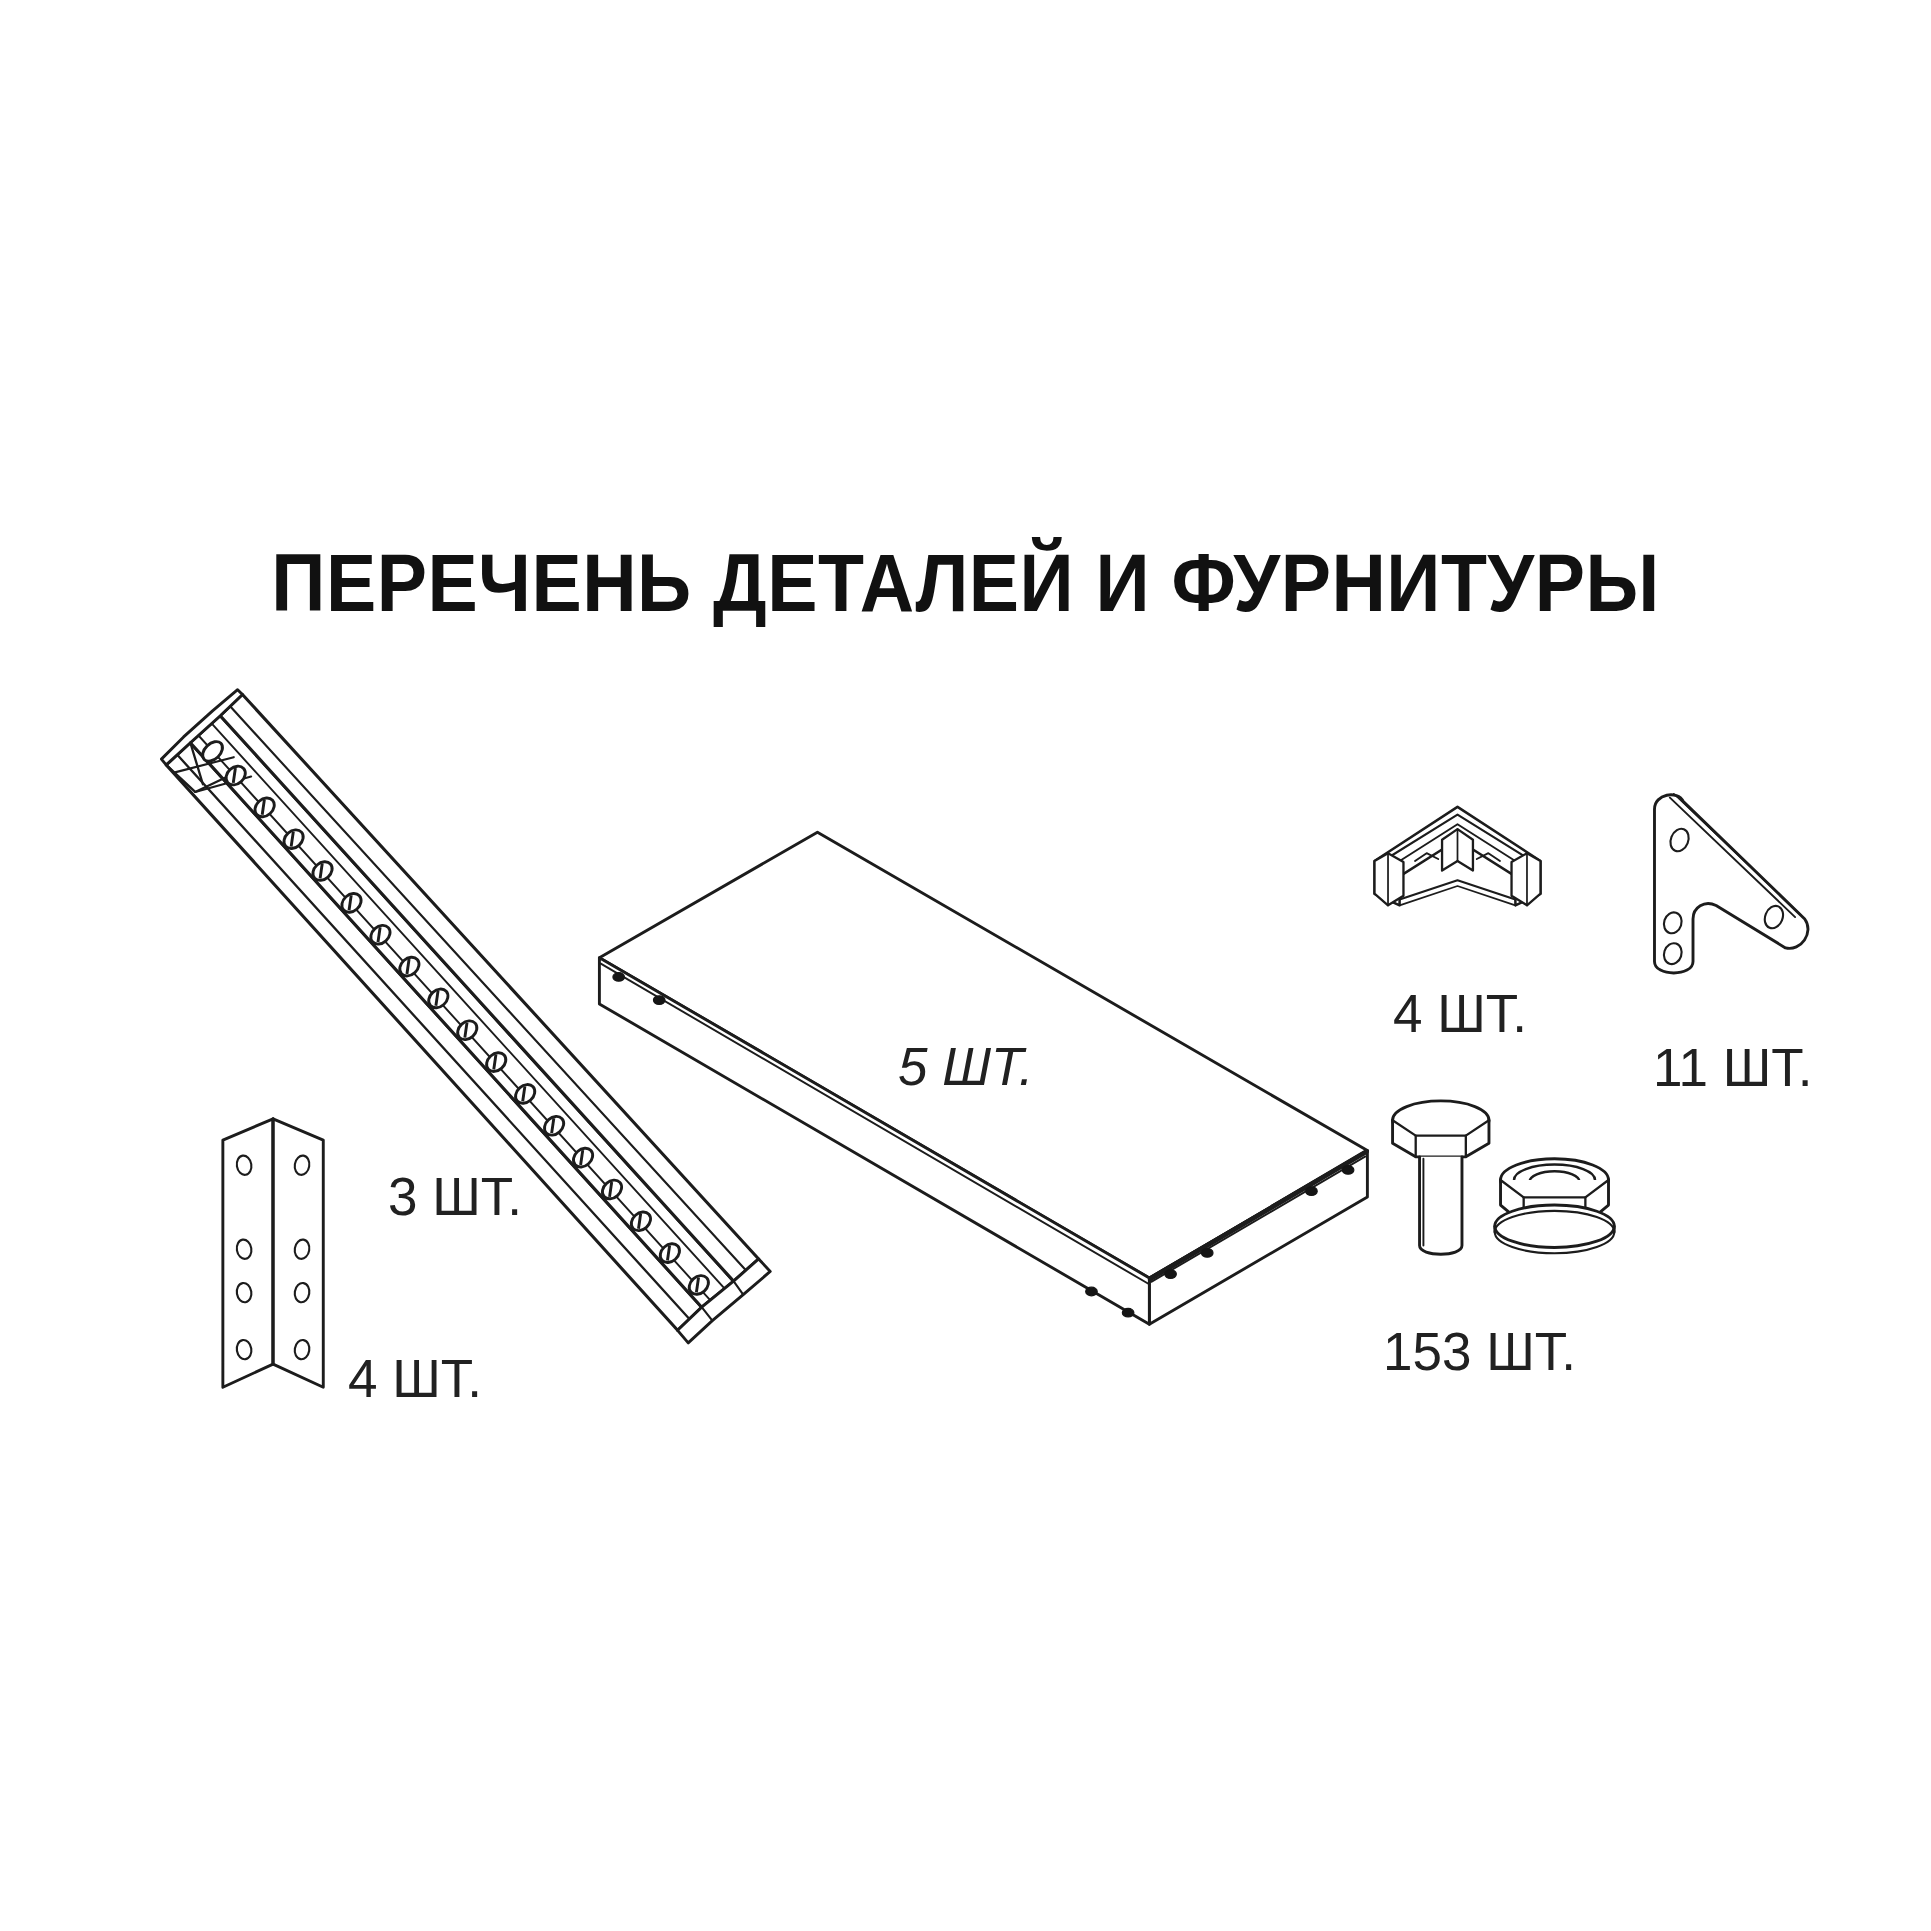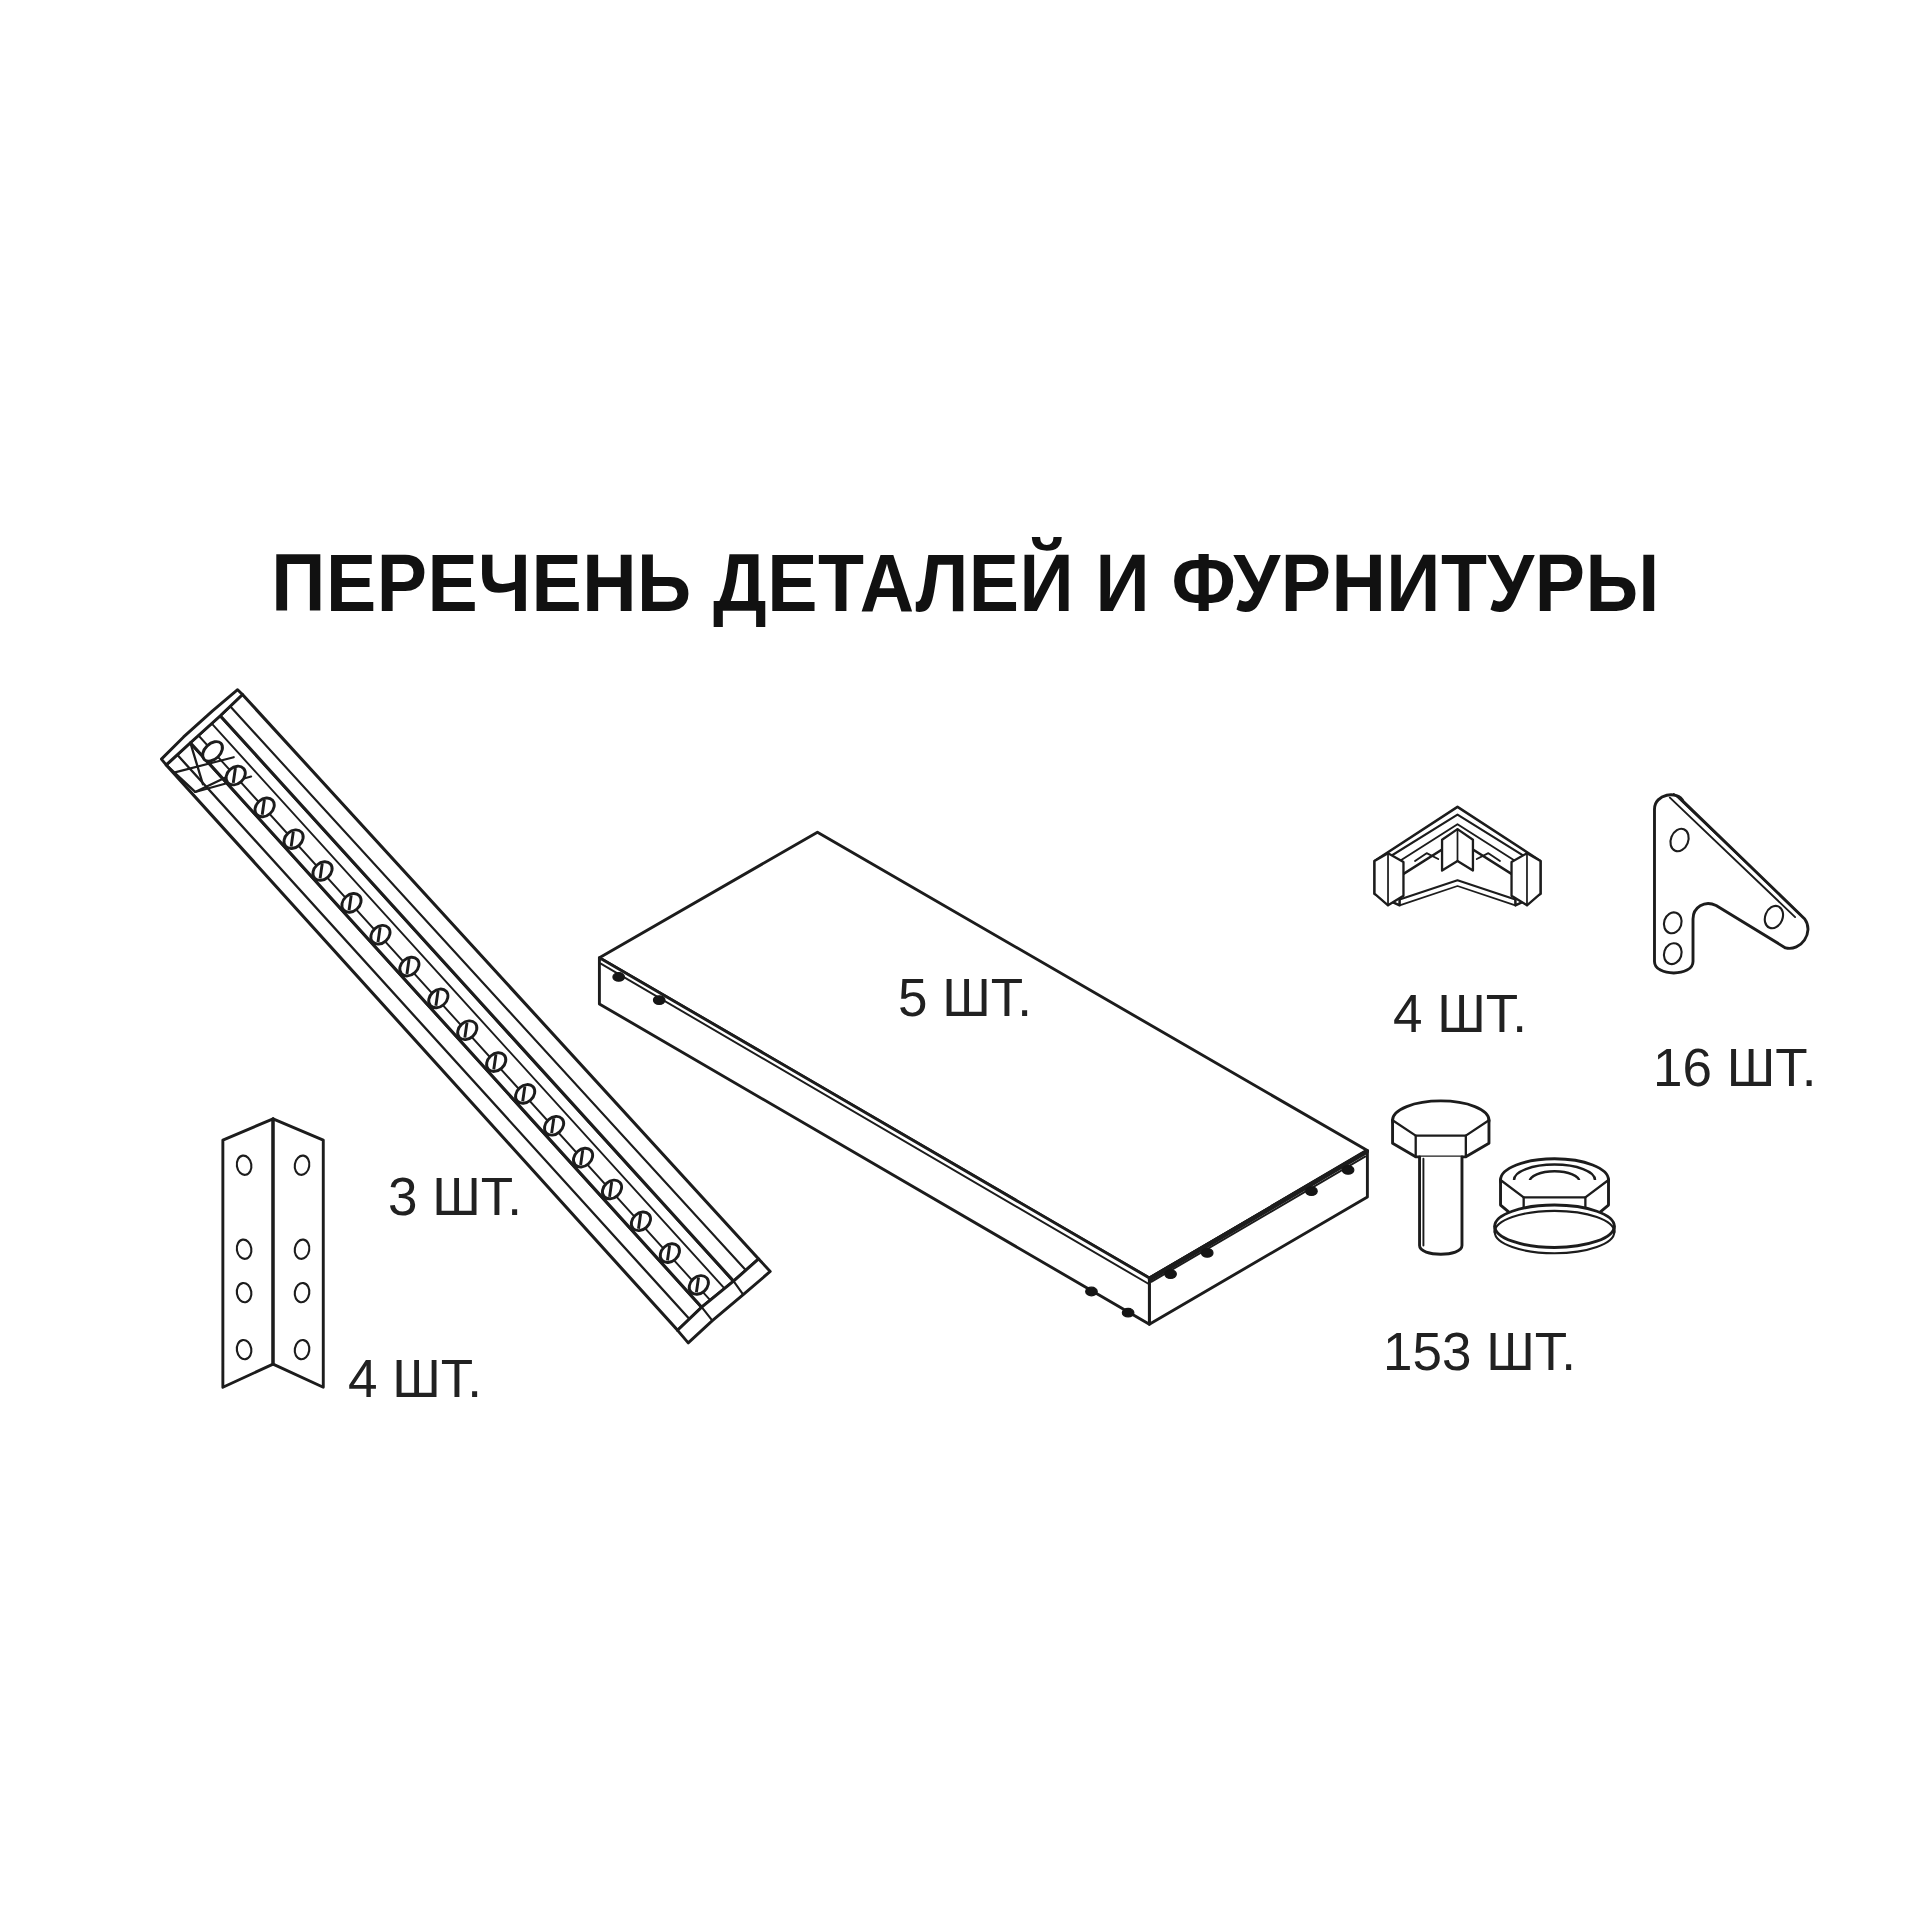--- a/index.html
+++ b/index.html
@@ -164,21 +164,21 @@
       <ellipse class="holedark" cx="540" cy="498" rx="6" ry="4.5"></ellipse>
       <ellipse class="holedark" cx="578" cy="520" rx="6" ry="4.5"></ellipse>
 
       <ellipse class="holedark" cx="806" cy="372" rx="6" ry="4.5"></ellipse>
       <ellipse class="holedark" cx="768" cy="394" rx="6" ry="4.5"></ellipse>
       <ellipse class="holedark" cx="660" cy="458" rx="6" ry="4.5"></ellipse>
       <ellipse class="holedark" cx="622" cy="480" rx="6" ry="4.5"></ellipse>
     </svg>
   </div>
 
-  <div class="qty-label" style="left:898px; top:971px;">5 ШТ.</div>
+  <div class="qty-label" style="left:898px; top:1040px;font-style:italic;">5 ШТ.</div>
 
   <div class="part-svg" style="left:1361px; top:801px; width:193px; height:116px;">
     <svg width="193" height="116" viewBox="0 0 200 120">
 
       <path class="ln fillwhite" stroke-width="2.6" d="M 14 62 L 100 6 L 186 62 L 186 96 L 160 108 L 160 78 L 100 40 L 40 78 L 40 108 L 14 96 Z"></path>
 
       <path class="ln" stroke-width="2.2" d="M 26 60 L 100 14 L 174 60"></path>
       <path class="ln" stroke-width="2" d="M 34 66 L 100 24 L 166 66"></path>
 
       <path class="ln fillwhite" stroke-width="2.4" d="M 84 40 L 100 29 L 116 40 L 116 72 L 100 62 L 84 72 Z"></path>
@@ -215,21 +215,21 @@
       <path class="ln" stroke-width="2" d="M 30 16 L 160 140"></path>
       <path class="ln" stroke-width="1.6" d="M 34 12 L 166 138"></path>
 
       <ellipse class="hole" cx="40" cy="60" rx="9" ry="12" transform="rotate(22 40 60)"></ellipse>
       <ellipse class="hole" cx="138" cy="140" rx="9" ry="12" transform="rotate(22 138 140)"></ellipse>
       <ellipse class="hole" cx="33" cy="146" rx="9" ry="11" transform="rotate(18 33 146)"></ellipse>
       <ellipse class="hole" cx="33" cy="178" rx="9" ry="11" transform="rotate(18 33 178)"></ellipse>
     </svg>
   </div>
 
-  <div class="qty-label" style="left:1653px; top:1041px;">16 ШТ.</div>
+  <div class="qty-label" style="left:1653px; top:1041px;">11 ШТ.</div>
 
   <div class="part-svg" style="left:1381px; top:1091px; width:241px; height:203px;">
     <svg width="241" height="203" viewBox="0 0 250 210">
 
       <ellipse class="ln fillwhite" stroke-width="3" cx="62" cy="30" rx="50" ry="20"></ellipse>
 
       <path class="ln fillwhite" stroke-width="3" d="M 12 30 L 12 54 L 36 68 L 88 68 L 112 54 L 112 30"></path>
       <path class="ln" stroke-width="2.4" d="M 36 46 L 36 68"></path>
       <path class="ln" stroke-width="2.4" d="M 88 46 L 88 68"></path>
       <path class="ln" stroke-width="2.4" d="M 12 30 L 36 46 L 88 46 L 112 30"></path>

